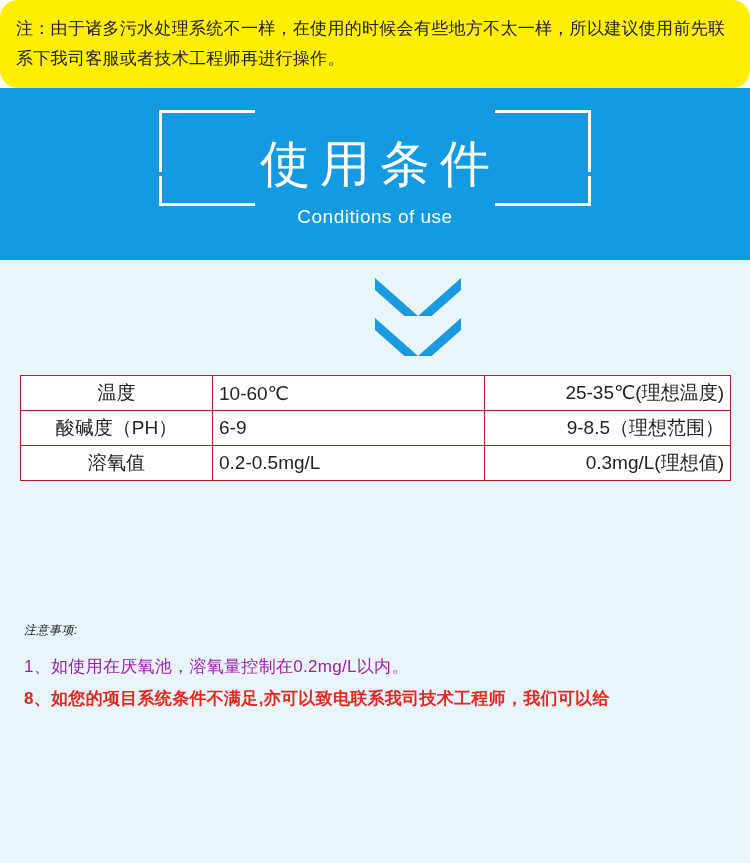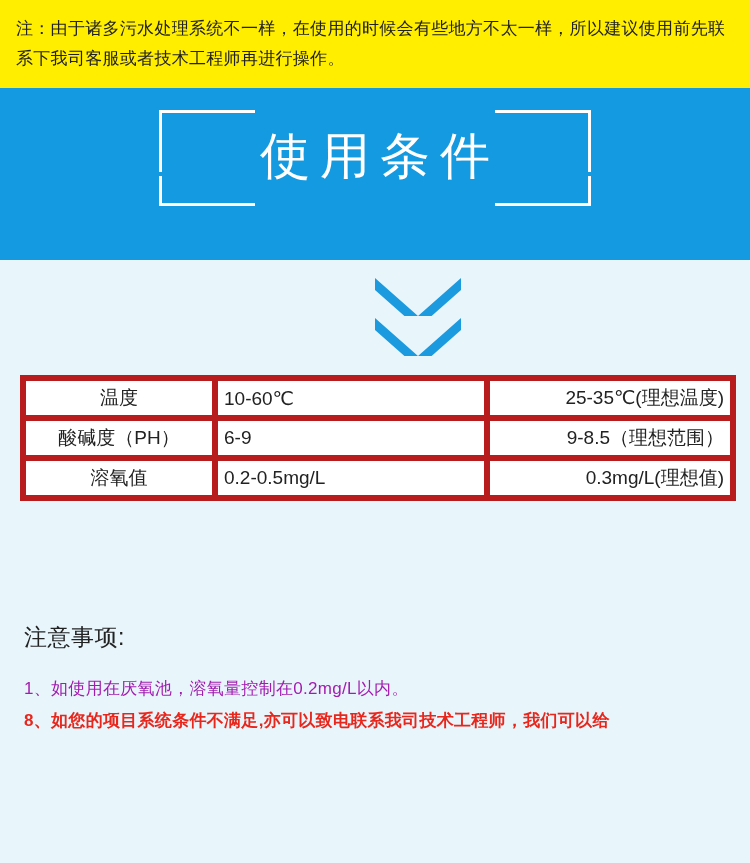--- a/index.html
+++ b/index.html
@@ -20,20 +20,21 @@
     height: 863px;
     background: #ffffff;
   }
 
   
   .notice-banner {
     background: #ffee00;
     padding: 14px 16px 16px 16px;
     box-sizing: border-box;
     height: 88px;
+    border-radius: 18px;
   }
   .notice-text {
     font-size: 17px;
     line-height: 30px;
     color: #222222;
     letter-spacing: 0.3px;
   }
 
   
   .title-band {
@@ -63,21 +64,21 @@
   .edge.tr-v { right: 0; top: 0; width: 3px; height: 62px; }
   
   .edge.bl-h { left: 0; bottom: 0; width: 96px; height: 3px; }
   .edge.bl-v { left: 0; bottom: 0; width: 3px; height: 30px; }
   
   .edge.br-h { right: 0; bottom: 0; width: 96px; height: 3px; }
   .edge.br-v { right: 0; bottom: 0; width: 3px; height: 30px; }
 
   .title-cn {
     position: absolute;
-    top: 32px;
+    top: 40px;
     left: 0;
     right: 0;
     text-align: center;
     color: #ffffff;
     font-size: 50px;
     letter-spacing: 10px;
     font-weight: normal;
     line-height: 72px;
     text-indent: 10px;
   }
@@ -122,21 +123,21 @@
   .spec-table {
     position: absolute;
     top: 115px;
     left: 20px;
     width: 710px;
     border-collapse: collapse;
     background: #ffffff;
     table-layout: fixed;
   }
   .spec-table td {
-    border: 6px solid #b91c1c;
+    border: 1px solid #b91c1c;
     height: 32px;
     font-size: 19px;
     color: #222222;
     padding: 4px 6px;
     box-sizing: border-box;
   }
   .spec-table td.c-label {
     width: 192px;
     text-align: center;
   }
@@ -151,24 +152,25 @@
   }
 
   
   .notes {
     position: absolute;
     top: 362px;
     left: 24px;
     right: 24px;
   }
   .notes-title {
-    font-size: 23px;
+    font-size: 12px;
     color: #222222;
-    margin-bottom: 20px;
+    margin-bottom: 12px;
     letter-spacing: 0.5px;
+    font-style: italic;
   }
   .note-line {
     font-size: 17px;
     color: #a21caf;
     line-height: 32px;
     letter-spacing: 0.3px;
   }
   .note-line.highlight {
     color: #e8261c;
     font-weight: bold;
@@ -189,20 +191,21 @@
       <span class="edge tl-h"></span>
       <span class="edge tl-v"></span>
       <span class="edge tr-h"></span>
       <span class="edge tr-v"></span>
       <span class="edge bl-h"></span>
       <span class="edge bl-v"></span>
       <span class="edge br-h"></span>
       <span class="edge br-v"></span>
     </div>
     <div class="title-cn">使用条件</div>
+    <div class="title-en">Conditions of use</div>
   </div>
 
   <div class="body-area">
 
     <div class="chevrons">
       <div class="chev chev-1">
         <svg width="86" height="38" viewBox="0 0 86 38" xmlns="http://www.w3.org/2000/svg">
           <polygon points="0,0 43,38 86,0 86,12 43,50 0,12" fill="#1b9ae0"></polygon>
         </svg>
       </div>

